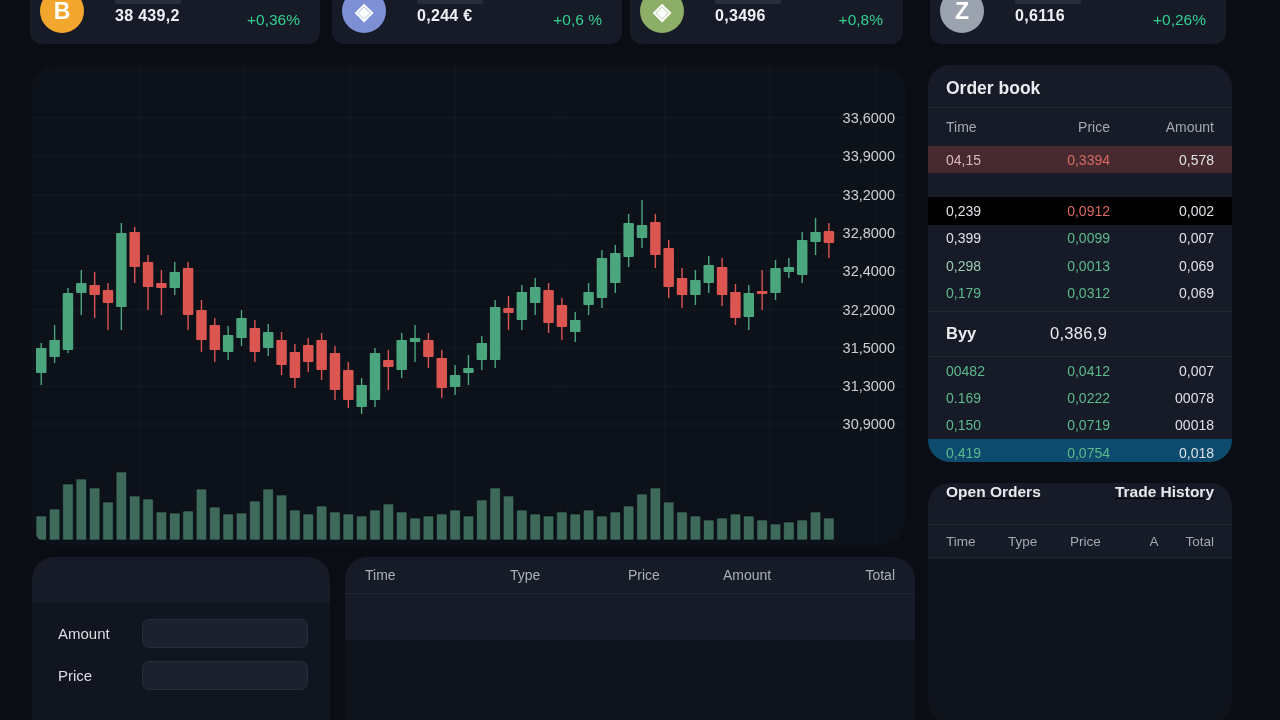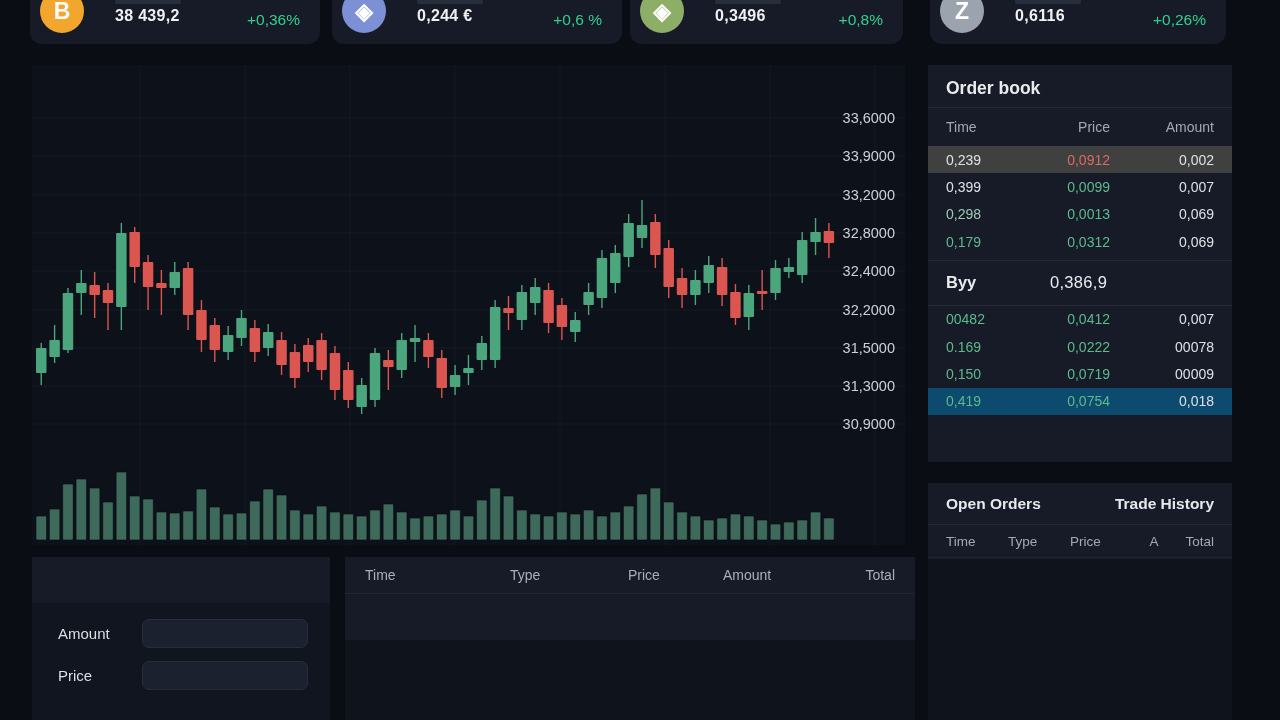--- a/index.html
+++ b/index.html
@@ -1,18 +1,18 @@
 <!DOCTYPE html>
 <html><head>
 <meta charset="utf-8">
 <style>
   html,body{margin:0;padding:0;background:#06080c;}
   *{box-sizing:border-box;font-family:"Liberation Sans",sans-serif;}
   .stage{position:relative;width:1280px;height:720px;background:#0A0D13;overflow:hidden;}
-  .panel{position:absolute;background:#161B27;border-radius:0;overflow:hidden;}
+  .panel{position:absolute;background:#161B27;border-radius:22px;overflow:hidden;}
 
   
   .tk{position:absolute;top:-12px;height:56px;background:#161B27;border-radius:12px;}
   .tk-icon{position:absolute;left:10px;top:1px;width:44px;height:44px;border-radius:50%;
            display:flex;align-items:center;justify-content:center;color:#fff;font-weight:700;font-size:23px;}
   .tk-stub{position:absolute;left:85px;top:6px;width:66px;height:10px;background:#272E3B;border-radius:2px;}
   .tk-val{position:absolute;left:85px;top:19px;font-size:16px;font-weight:600;color:#EEF0F3;letter-spacing:.3px;}
   .tk-chg{position:absolute;right:20px;top:23px;font-size:15.5px;font-weight:500;color:#33CF8E;}
   .notch{position:absolute;left:36px;top:0;width:14px;height:8px;background:#552A2E;border-radius:0 0 3px 3px;}
 
@@ -23,33 +23,33 @@
   .ob{left:928px;top:65px;width:304px;height:397px;}
   .ob-title{height:43px;line-height:46px;padding:0 18px;font-size:17.5px;font-weight:600;color:#E9EBEE;
             border-bottom:1px solid rgba(255,255,255,.06);}
   .ob-head,.ob-row{display:flex;align-items:center;padding:0 18px;font-size:14px;}
   .ob-head{height:38px;color:#A3A9B4;}
   .ob-row{height:27.4px;}
   .col-t{flex:0 0 92px;text-align:left;}
   .col-p{flex:1 1 auto;text-align:right;padding-right:26px;}
   .col-a{flex:0 0 78px;text-align:right;}
   .red-strong{background:#472A2F;}
-  .red-soft{background:#404040;}
+  .red-soft{background:#000000;margin-top:24px;}
   .green-soft{background:#0c4a6e;}
   .c-white{color:#DDE0E5}.c-red{color:#D96A66}.c-green{color:#5CBA8D}
   .c-palegreen{color:#9CCBB0}.c-pink{color:#DDB9BD}
   .ob-mid{display:flex;align-items:center;height:46px;padding:0 18px;margin-top:4px;
           border-top:1px solid rgba(255,255,255,.06);border-bottom:1px solid rgba(255,255,255,.06);gap:12px;}
   .ob-mid-label{flex:0 0 92px;font-size:16.5px;font-weight:600;color:#E9EBEE;}
   .ob-mid-val{font-size:16.5px;font-weight:400;color:#E9EBEE;letter-spacing:.3px;}
 
   
   .oo{left:928px;top:483px;width:304px;height:240px;}
-  .oo-tabs{display:flex;align-items:center;justify-content:space-between;height:42px;padding:0 18px;
-           border-bottom:1px solid rgba(255,255,255,.06);}
+  .oo-tabs{display:flex;justify-content:space-between;height:42px;padding:0 18px;
+           border-bottom:1px solid rgba(255,255,255,.06);text-decoration:underline;}
   .oo-tab{font-size:15.5px;font-weight:600;color:#E6E8EC;cursor:default;}
   .oo-head{display:flex;align-items:center;height:33px;padding:0 18px;font-size:13.5px;color:#A3A9B4;
            border-bottom:1px solid rgba(255,255,255,.05);}
   .oo-head span:nth-child(1){flex:0 0 62px;}
   .oo-head span:nth-child(2){flex:0 0 62px;}
   .oo-head span:nth-child(3){flex:0 0 62px;}
   .oo-head span:nth-child(4){flex:0 0 44px;text-align:center;}
   .oo-head span:nth-child(5){flex:1;text-align:right;}
   .oo-body{position:absolute;left:0;right:0;top:76px;bottom:0;background:#0F131B;}
 
@@ -341,20 +341,25 @@
   </div>
 
   <div class="panel ob">
     <div class="ob-title">Order book</div>
     <div class="ob-head">
       <span class="col-t">Time</span>
       <span class="col-p">Price</span>
       <span class="col-a">Amount</span>
     </div>
     <div id="sell-rows">
+        <div class="ob-row red-strong">
+      <span class="col-t t c-pink">04,15</span>
+      <span class="col-p p c-red">0,3394</span>
+      <span class="col-a a c-white">0,578</span>
+    </div>
         <div class="ob-row red-soft">
       <span class="col-t t c-white">0,239</span>
       <span class="col-p p c-red">0,0912</span>
       <span class="col-a a c-white">0,002</span>
     </div>
         <div class="ob-row">
       <span class="col-t t c-white">0,399</span>
       <span class="col-p p c-green">0,0099</span>
       <span class="col-a a c-white">0,007</span>
     </div>
@@ -380,21 +385,21 @@
       <span class="col-a a c-white">0,007</span>
     </div>
         <div class="ob-row">
       <span class="col-t t c-green">0.169</span>
       <span class="col-p p c-green">0,0222</span>
       <span class="col-a a c-white">00078</span>
     </div>
         <div class="ob-row">
       <span class="col-t t c-green">0,150</span>
       <span class="col-p p c-green">0,0719</span>
-      <span class="col-a a c-white">00009</span>
+      <span class="col-a a c-white">00018</span>
     </div>
         <div class="ob-row green-soft">
       <span class="col-t t c-green">0,419</span>
       <span class="col-p p c-green">0,0754</span>
       <span class="col-a a c-white">0,018</span>
     </div>
       </div>
   </div>
 
   <div class="panel oo">

